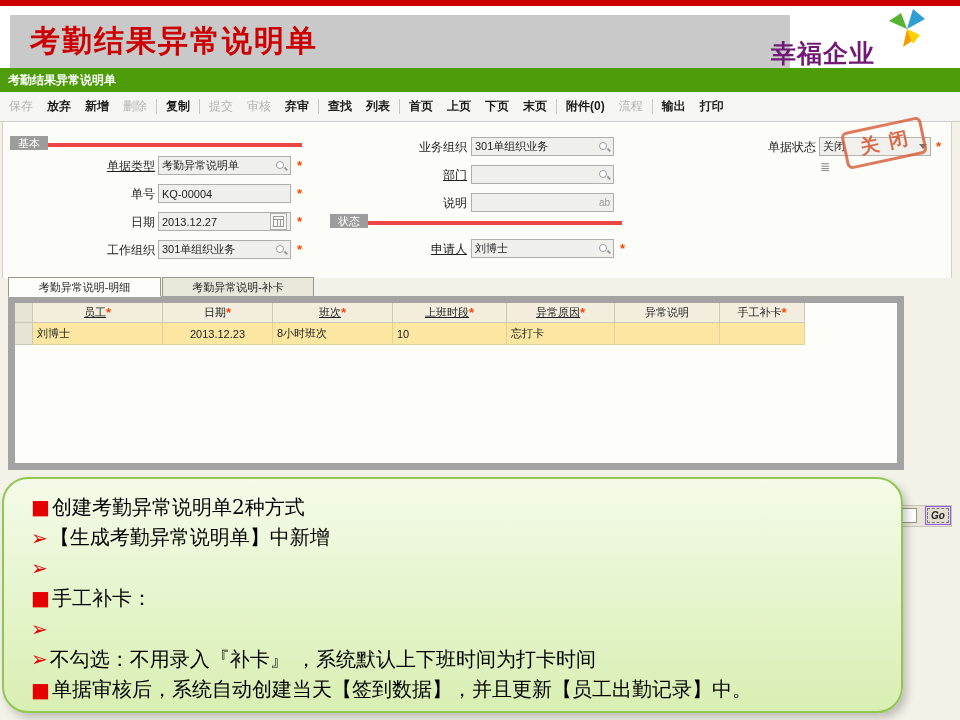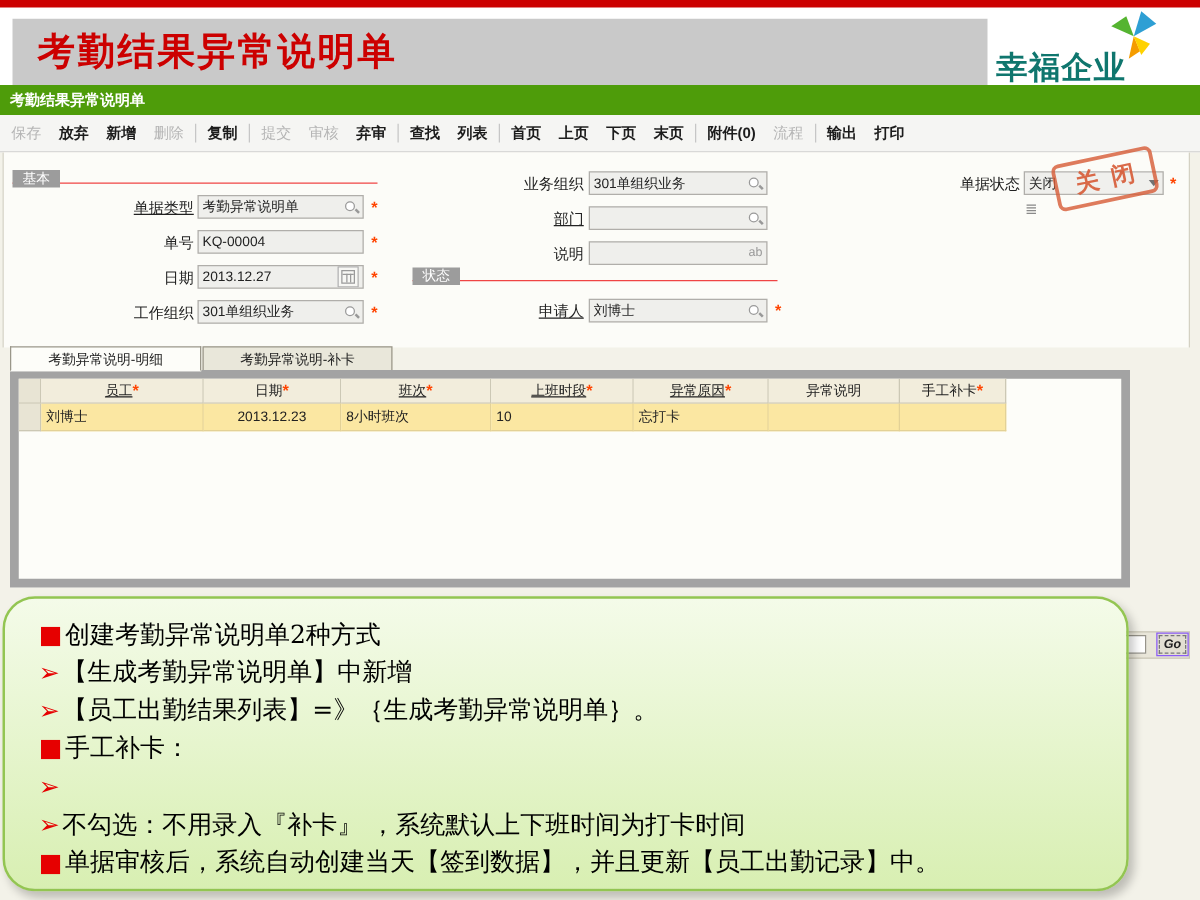--- a/index.html
+++ b/index.html
@@ -5,37 +5,37 @@
   html,body{margin:0;padding:0;background:#ffffff;}
   #app{position:relative;width:960px;height:720px;overflow:hidden;
        font-family:"Liberation Sans","DejaVu Sans",sans-serif;background:#ffffff;}
   .abs{position:absolute;box-sizing:border-box;}
 
   
   #top-red{left:0;top:0;width:960px;height:6px;background:#cc0000;}
   #titlebar{left:10px;top:15px;width:780px;height:53px;background:#c9c9c9;
             display:flex;align-items:center;}
   #page-title{padding-left:20px;font-size:30px;font-weight:bold;color:#cc0000;letter-spacing:2px;}
-  #logo-text{left:797px;top:37px;font-size:25px;font-weight:bold;color:#0f766e;letter-spacing:1px;}
+  #logo-text{left:771px;top:37px;font-size:25px;font-weight:bold;color:#701a75;letter-spacing:1px;}
   #green-bar{left:0;top:68px;width:960px;height:24px;background:#4e9c0a;display:flex;align-items:center;}
   #green-bar span{padding-left:8px;color:#ffffff;font-size:12px;font-weight:bold;}
 
   
   #toolbar{left:0;top:92px;width:960px;height:30px;background:#f5f5f3;
            border-bottom:1px solid #cfcfcf;display:flex;align-items:center;padding-left:2px;}
   .tb{font-size:12px;font-weight:bold;color:#1c1c1c;padding:0 7px;white-space:nowrap;cursor:default;}
   .tb.dis{color:#b5b5b5;font-weight:normal;}
   .sep{width:1px;height:15px;background:#c6c6c6;margin:0 2px;}
 
   
   #content{left:0;top:122px;width:960px;height:598px;background:#f3f2e9;}
   #form-panel{left:2px;top:122px;width:950px;height:156px;background:#fcfcf8;
               border-left:1px solid #d4d1c3;border-right:1px solid #d4d1c3;}
 
-  .section{border-bottom:1px solid #ef4444;height:14px;}
+  .section{border-bottom:4px solid #ef4444;height:14px;}
   .sec-tag{display:inline-block;background:#9c9c9c;color:#ffffff;font-size:11px;
            padding:1px 8px 1px 8px;line-height:12px;}
   .lbl{font-size:12px;color:#222;text-align:right;white-space:nowrap;}
   .lbl .u{text-decoration:underline;}
   .input{height:19px;background:#efefec;border:1px solid #b0aeaa;display:flex;
          align-items:center;justify-content:space-between;padding:0 3px;font-size:11px;color:#222;}
   .val{white-space:nowrap;overflow:hidden;}
   .req{color:#ff4400;font-size:13px;font-weight:bold;}
   .hint{color:#999;font-size:10px;}
 
@@ -275,21 +275,20 @@
     <div class="note-line">
         <span class="marker">■</span>
         <span>创建考勤异常说明单2种方式</span>
       </div>
     <div class="note-line">
         <span class="marker">➢</span>
         <span>【生成考勤异常说明单】中新增</span>
       </div>
     <div class="note-line">
         <span class="marker">➢</span>
-        <span>【员工出勤结果列表】=》｛生成考勤异常说明单｝。</span>
       </div>
     <div class="note-line">
         <span class="marker">■</span>
         <span>手工补卡：</span>
       </div>
     <div class="note-line">
         <span class="marker">➢</span>
       </div>
     <div class="note-line">
         <span class="marker">➢</span>

